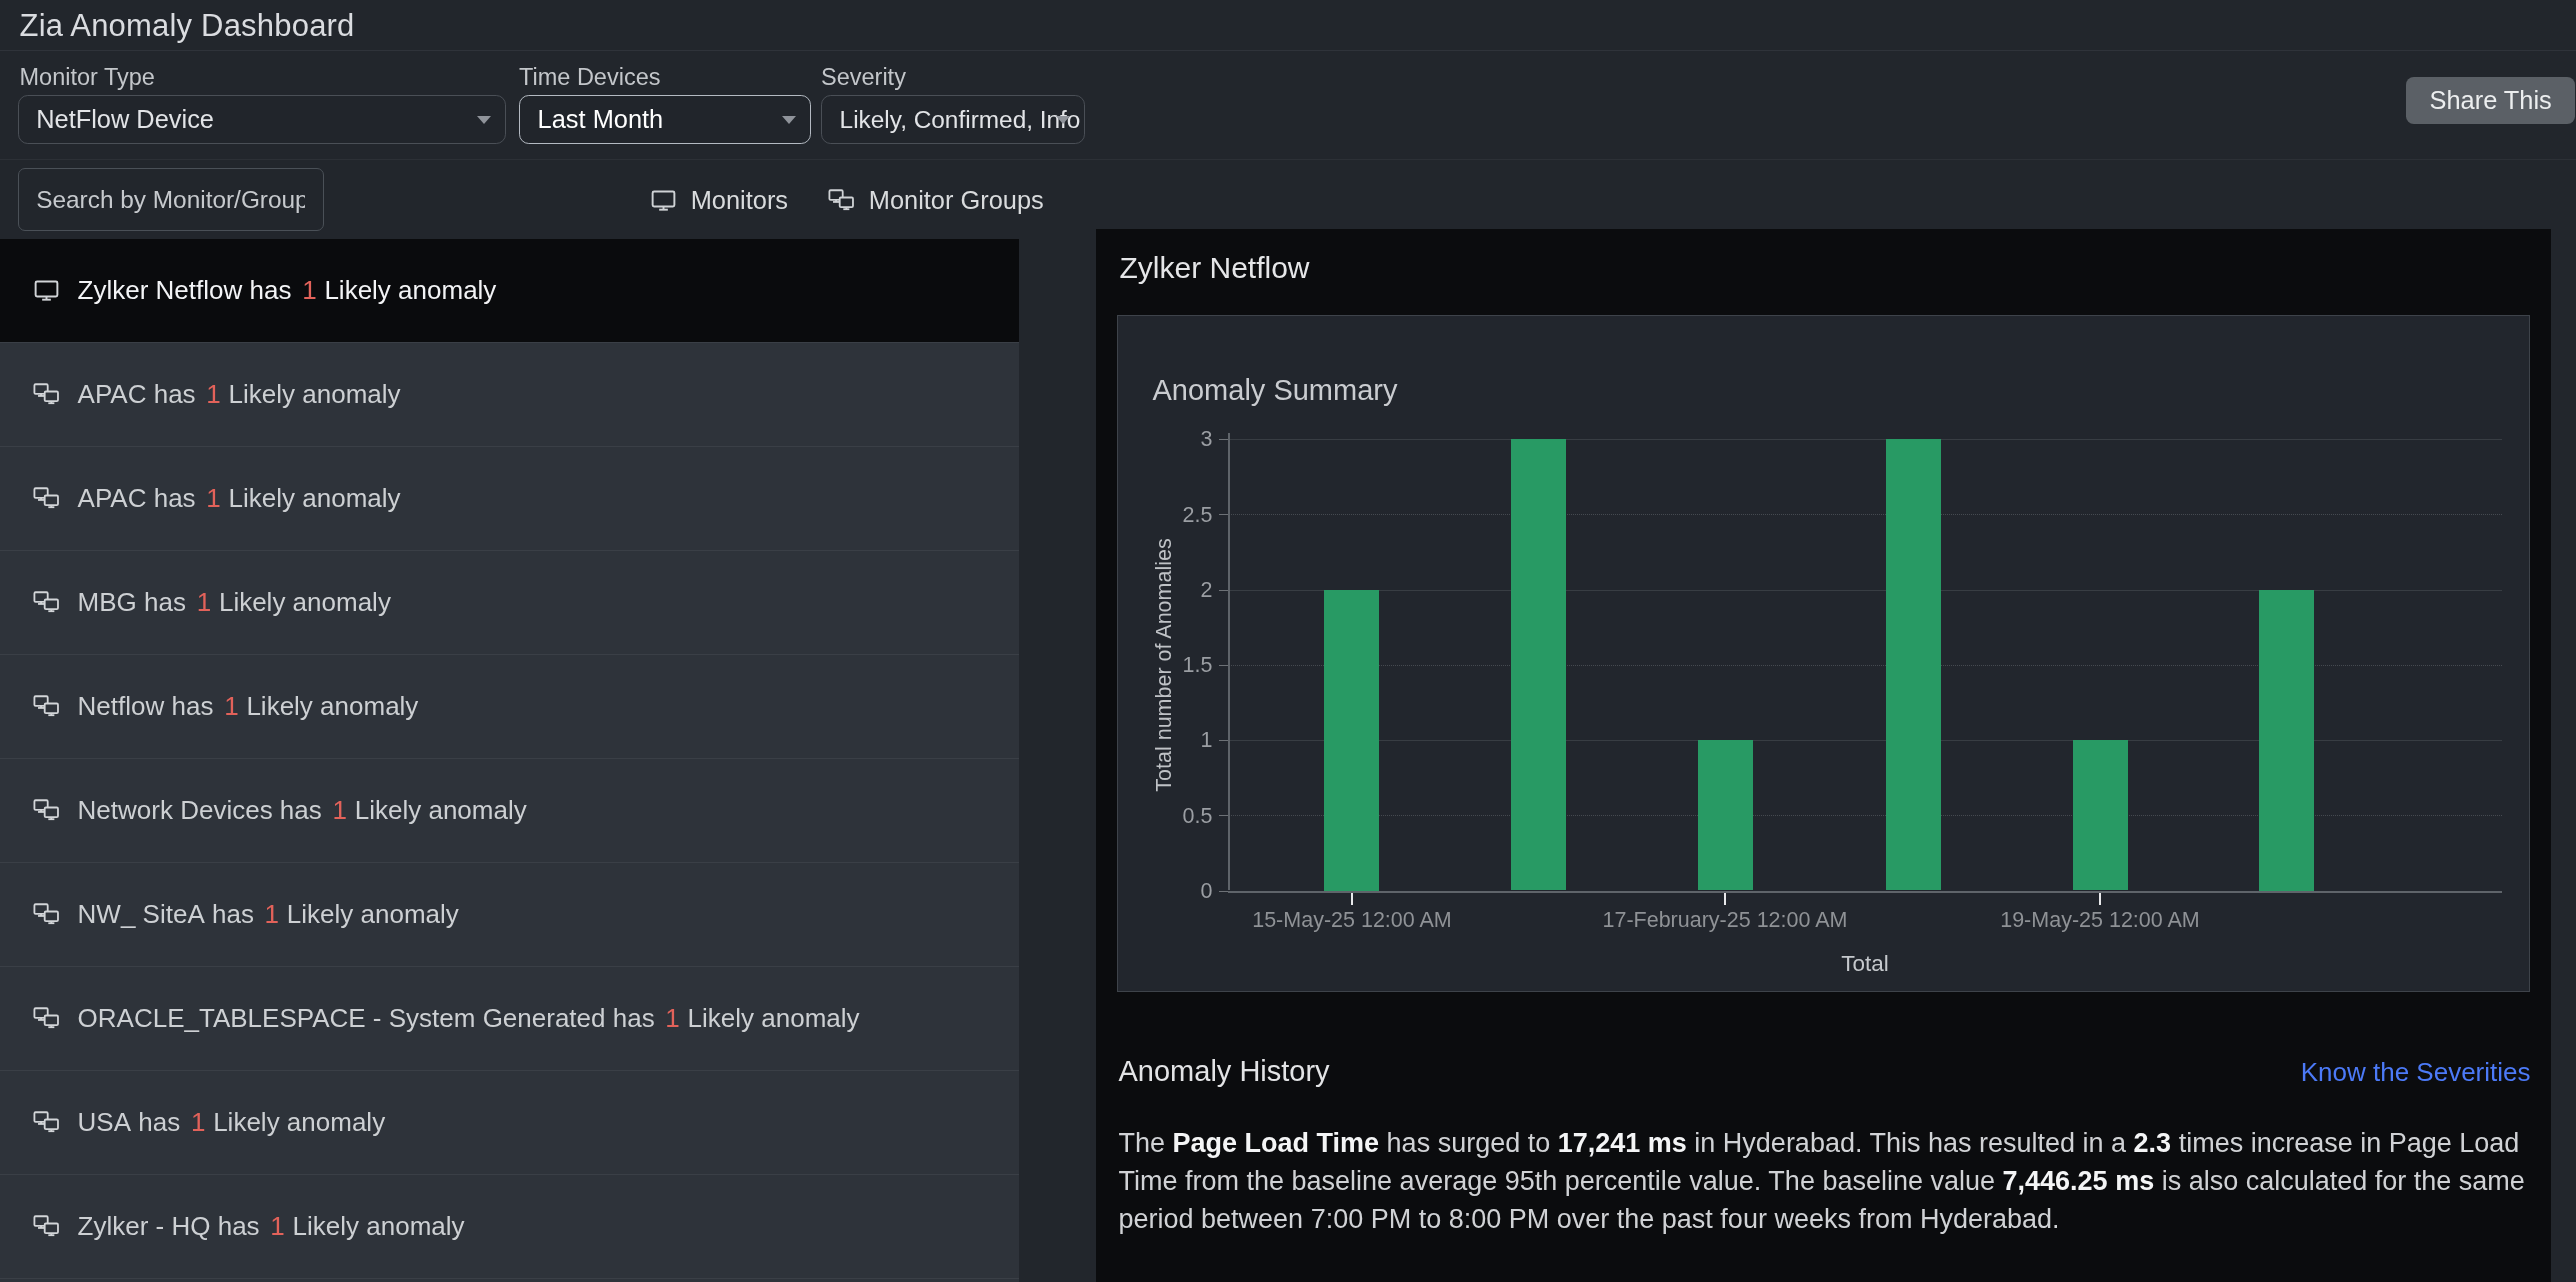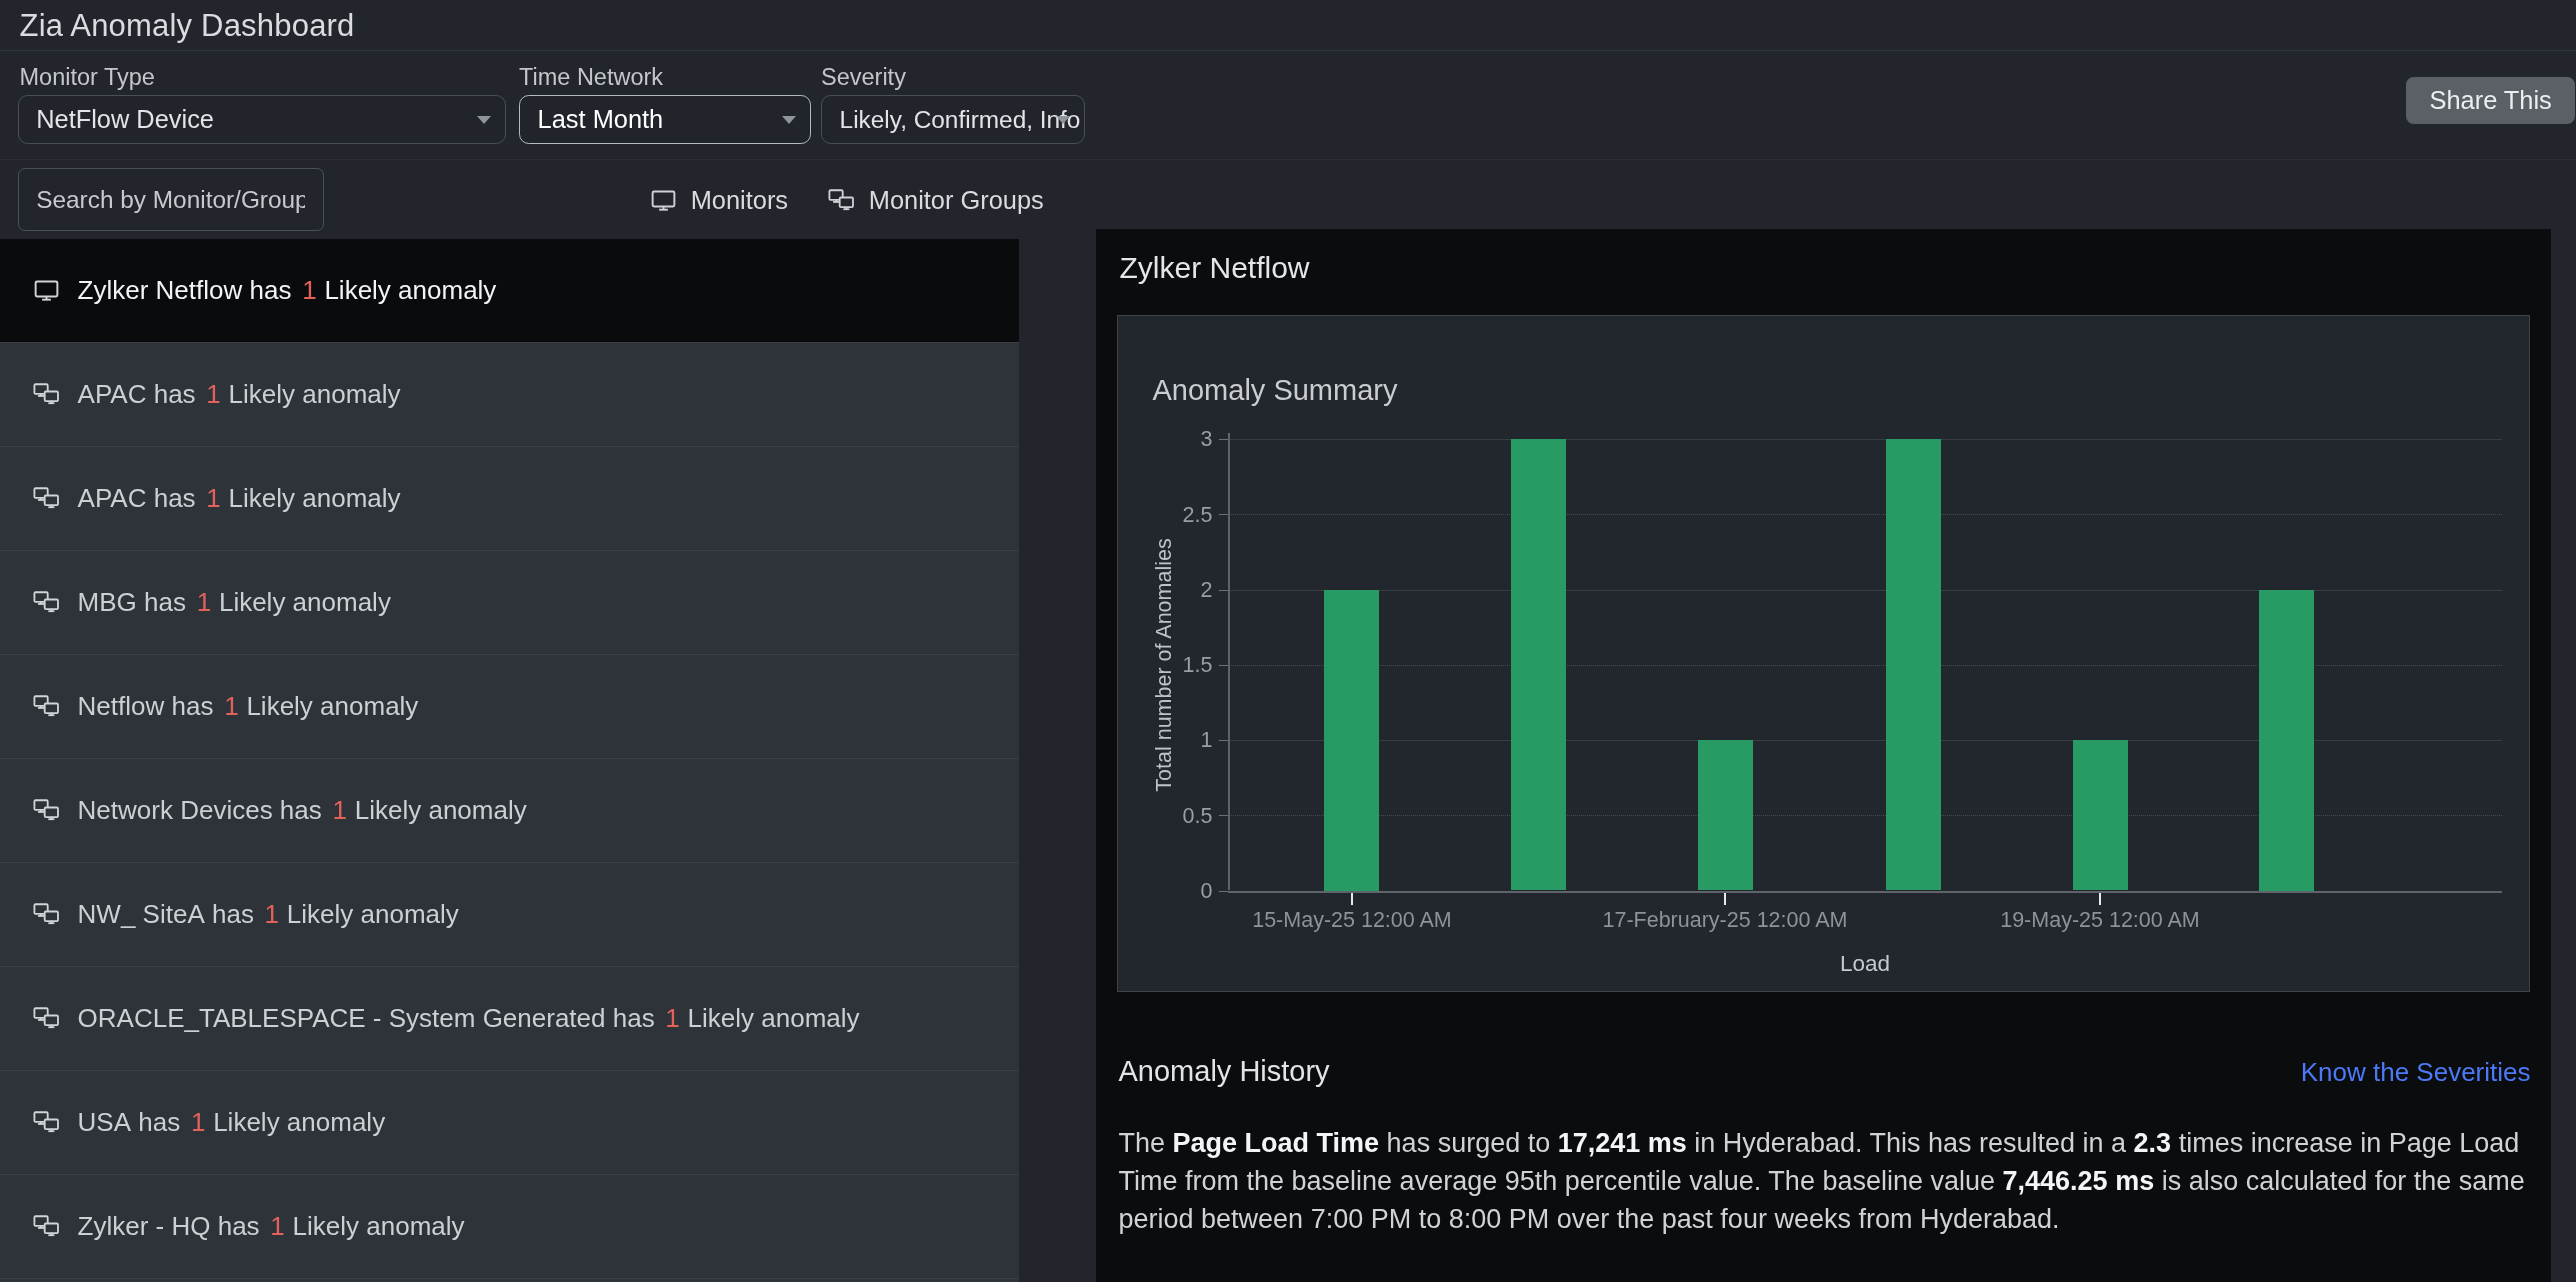--- a/index.html
+++ b/index.html
@@ -141,21 +141,21 @@
 <div class="header">
   <div class="header-title">Zia Anomaly Dashboard</div>
 </div>
 
 <div class="filter-label" style="left:19.5px">Monitor Type</div>
 <div class="dropdown" style="left:17.6px; width:488px">
   <span>NetFlow Device</span>
   <span class="caret"></span>
 </div>
 
-<div class="filter-label" style="left:519px">Time Network</div>
+<div class="filter-label" style="left:519px">Time Devices</div>
 <div class="dropdown active" style="left:519px; width:292px">
   <span>Last Month</span>
   <span class="caret"></span>
 </div>
 
 <div class="filter-label" style="left:821px">Severity</div>
 <div class="dropdown" style="left:821px; width:264px; padding-right:25.4px; font-size:24.4px">
   <span>Likely, Confirmed, Info</span>
   <span class="caret"></span>
 </div>
@@ -373,21 +373,21 @@
         <div class="bar" style="left: 580px; top: 424px; width: 55px; height: 150px; background: rgb(40, 154, 100);"></div>
         <div class="bar" style="left: 768px; top: 123px; width: 55px; height: 451px; background: rgb(40, 154, 100);"></div>
         <div class="bar" style="left: 955px; top: 424px; width: 55px; height: 150px; background: rgb(40, 154, 100);"></div>
         <div class="bar" style="left: 1141px; top: 274px; width: 55px; height: 301px; background: rgb(40, 154, 100);"></div>
         <div class="xtick-mark" style="left: 233px; top: 577px;"></div>
         <div class="xtick-label" style="left: 234px; top: 592px;">15-May-25 12:00 AM</div>
         <div class="xtick-mark" style="left: 606px; top: 577px;"></div>
         <div class="xtick-label" style="left: 607px; top: 592px;">17-February-25 12:00 AM</div>
         <div class="xtick-mark" style="left: 981px; top: 577px;"></div>
         <div class="xtick-label" style="left: 982px; top: 592px;">19-May-25 12:00 AM</div>
-        <div class="xaxis-title" style="left: 748px; top: 635px;">Load</div>
+        <div class="xaxis-title" style="left: 748px; top: 635px;">Total</div>
         <div class="yaxis-title" style="left: 46px; top: 349px;">Total number of Anomalies</div>
       </div>
   </div>
 
   <div class="history-head">
     <div class="history-title">Anomaly History</div>
     <a class="severity-link">Know the Severities</a>
   </div>
   <div class="history-para" id="history-para"><span>The </span><b>Page Load Time</b><span> has surged to </span><b>17,241 ms</b><span> in Hyderabad. This has resulted in a </span><b>2.3</b><span> times increase in Page Load Time from the baseline average 95th percentile value. The baseline value </span><b>7,446.25 ms</b><span> is also calculated for the same period between 7:00 PM to 8:00 PM over the past four weeks from Hyderabad.</span></div>
 </div>

